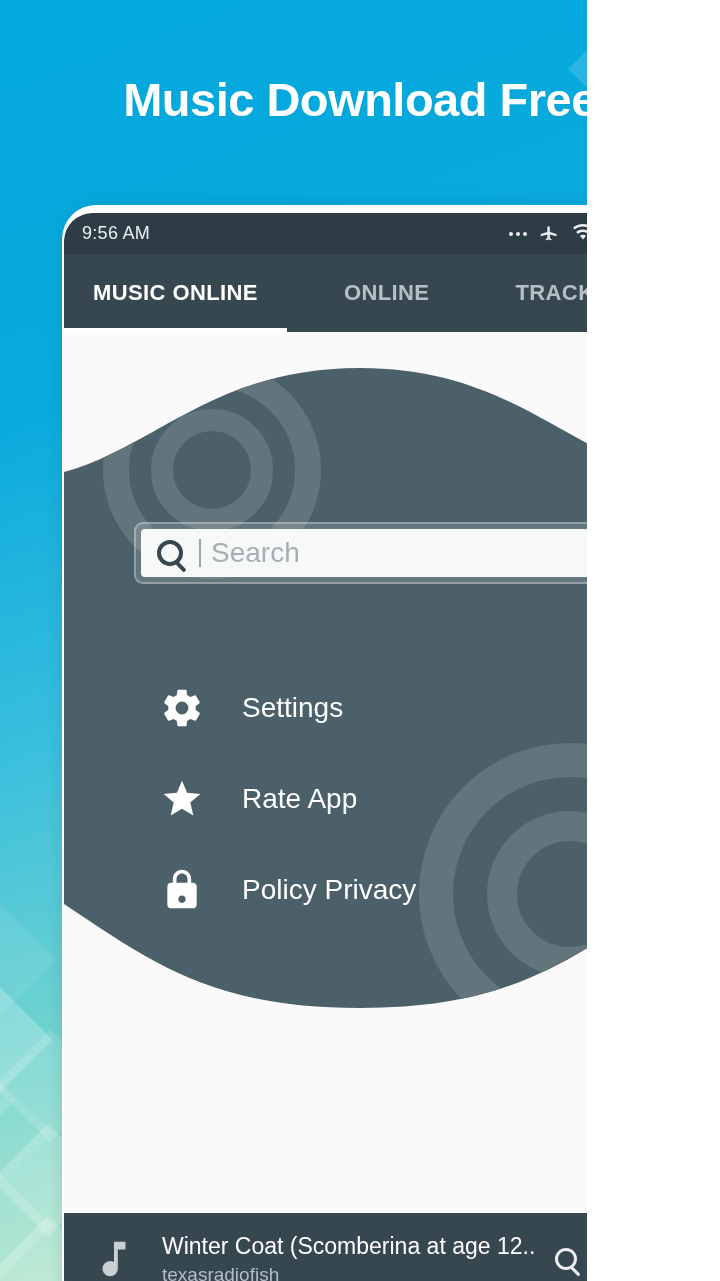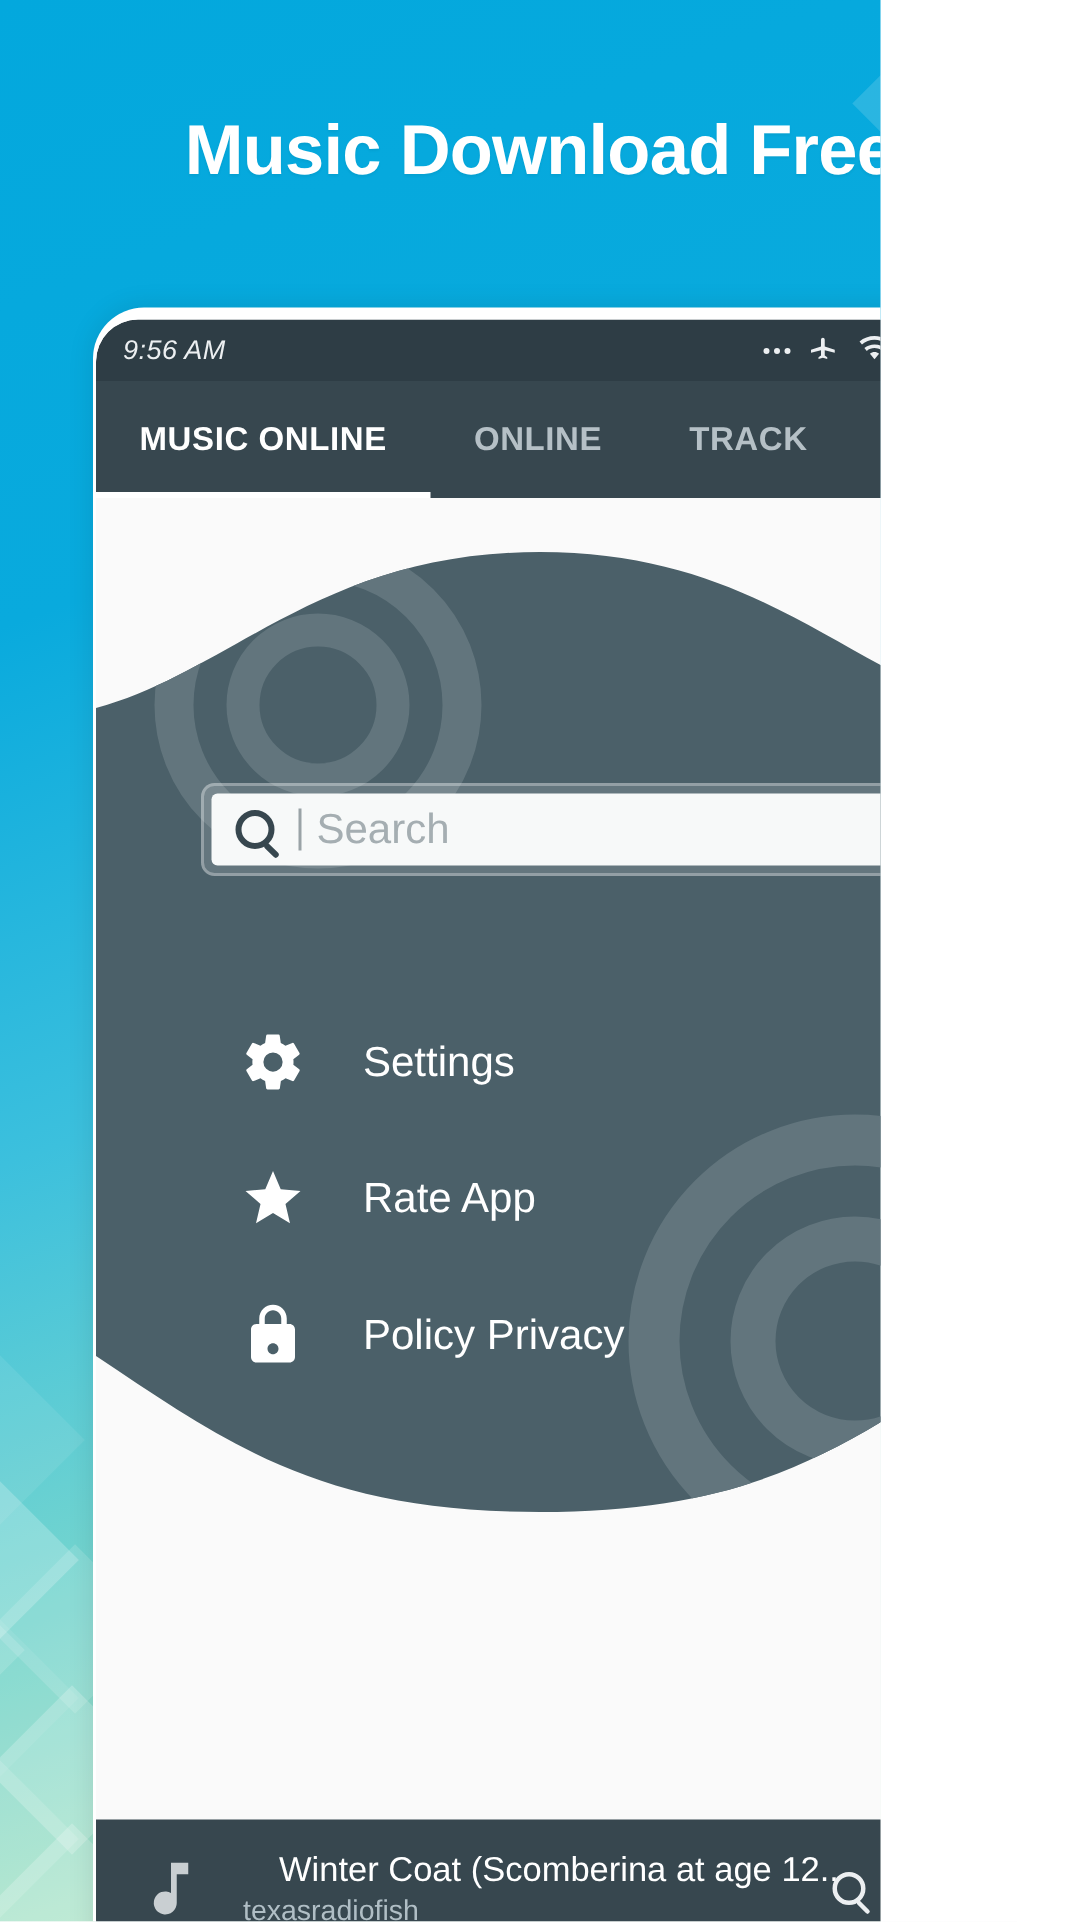--- a/index.html
+++ b/index.html
@@ -48,21 +48,21 @@
     border-top-left-radius:28px;
     border-top-right-radius:28px;
     overflow:hidden;
   }
 
   
   .statusbar {
     position:relative; height:41px; background:#2e3d45;
     display:flex; align-items:center; justify-content:space-between;
     padding:0 16px 0 18px;
-    border-top-left-radius:28px; border-top-right-radius:28px;font-style:italic;
+    border-top-left-radius:28px; border-top-right-radius:28px;
   }
   .clock { color:#eceff1; font-size:18px; letter-spacing:0.3px; }
   .sys-icons { display:flex; align-items:center; gap:11px; }
   .dots3 { display:flex; gap:3px; align-items:center; }
   .dots3 i { width:4px; height:4px; background:#eceff1; border-radius:50%; display:block; }
   .battery {
     position:relative; width:34px; height:17px;
     border:2px solid #eceff1; border-radius:5px;
     display:flex; align-items:center; justify-content:center;
   }
@@ -75,21 +75,21 @@
     background:#41c300; border-radius:0 2px 2px 0;
   }
   .battery .pct {
     position:relative; font-size:11px; font-weight:bold; color:#eceff1;
     z-index:2; letter-spacing:-0.5px; margin-right:6px;
   }
 
   
   .tabbar {
     position:relative; height:78px; background:#37474f;
-    display:flex; align-items:center; overflow:hidden;
+    display:flex; align-items:center; overflow:hidden;gap:28px;
   }
   .tab {
     flex:0 0 auto; height:78px; display:flex; align-items:center;
     padding:0 29px; color:#b5c0c6; font-size:22px; font-weight:bold;
     letter-spacing:0.4px; white-space:nowrap; position:relative;
   }
   .tab.active { color:#ffffff; }
   .tab.active::after {
     content:""; position:absolute; left:0; right:0; bottom:0;
     height:4px; background:#ffffff;
@@ -147,21 +147,21 @@
   .player {
     position:absolute; left:0; right:0; bottom:0; height:92px;
     background:#37474f;
     border-bottom-left-radius:26px; border-bottom-right-radius:26px;
     display:flex; align-items:center; padding:0 18px 0 24px;
   }
   .note { width:52px; flex:0 0 auto; display:flex; align-items:center; justify-content:center; }
   .ptxt { flex:1 1 auto; min-width:0; padding-left:22px; }
   .ptitle {
     color:#ffffff; font-size:23px; white-space:nowrap;
-    overflow:hidden; text-overflow:clip;margin-left:24px;
+    overflow:hidden; text-overflow:clip;
   }
   .psub { color:#b0bec5; font-size:19px; margin-top:4px; }
   .pbtn { width:48px; flex:0 0 auto; display:flex; align-items:center; justify-content:center; }
   .mag2 {
     width:22px; height:22px; border:3px solid #eceff1; border-radius:50%;
     position:relative;
   }
   .mag2::after {
     content:""; position:absolute; right:-7px; bottom:-6px;
     width:11px; height:3px; background:#eceff1; border-radius:3px;

